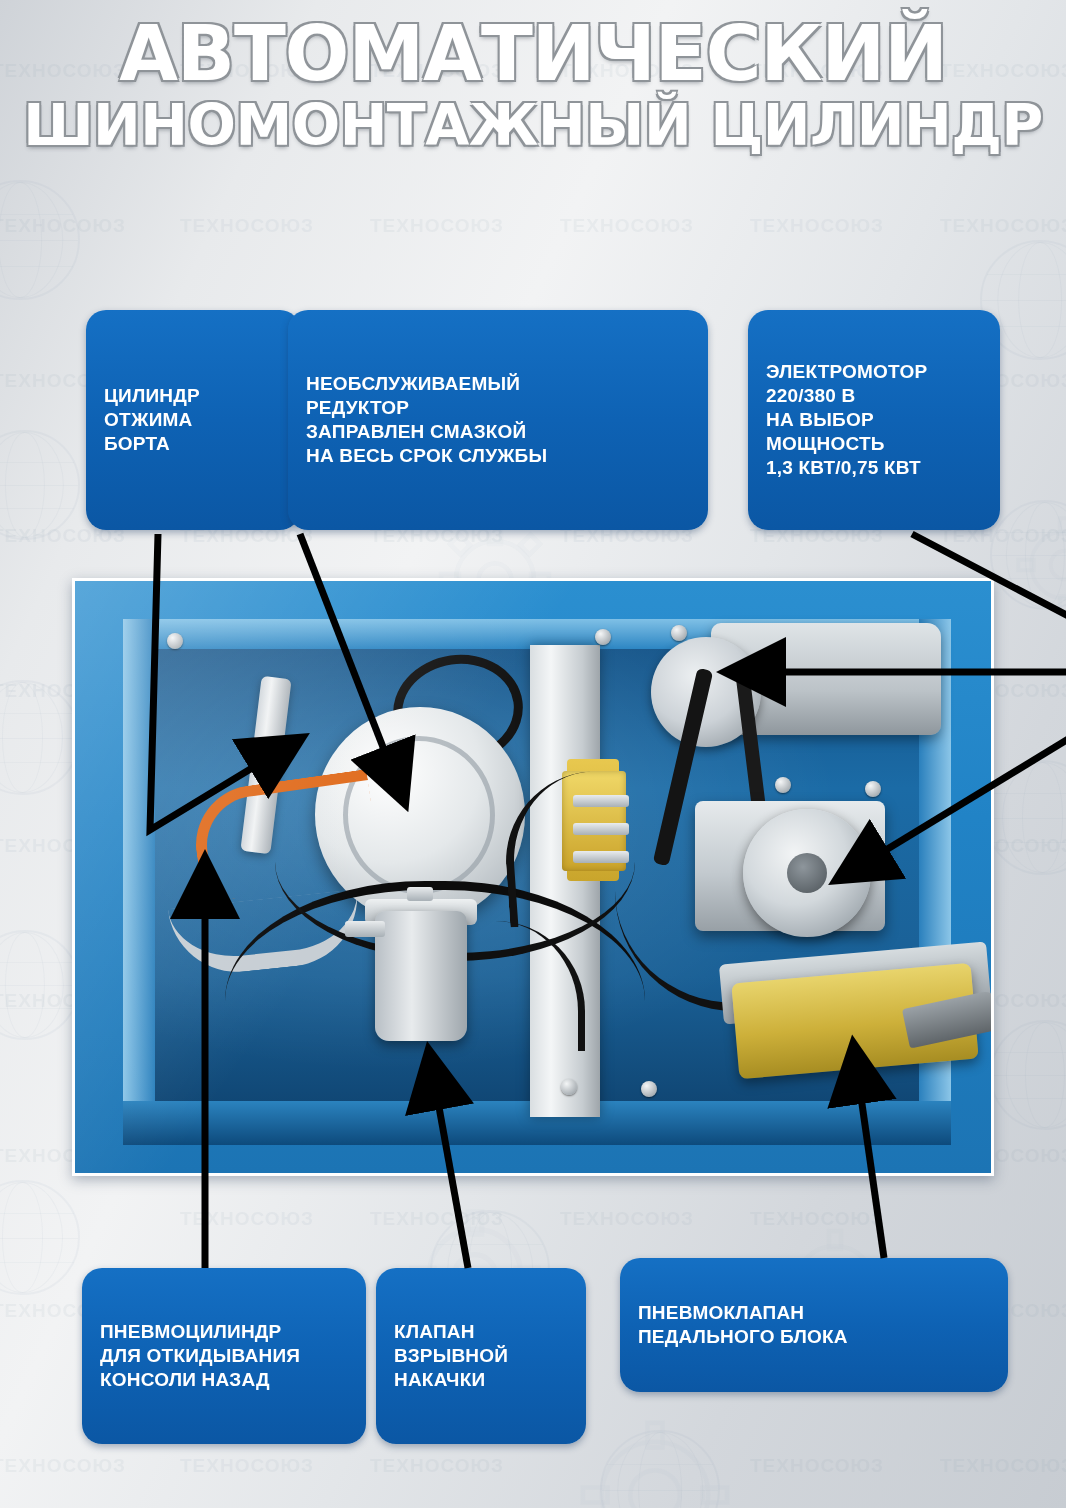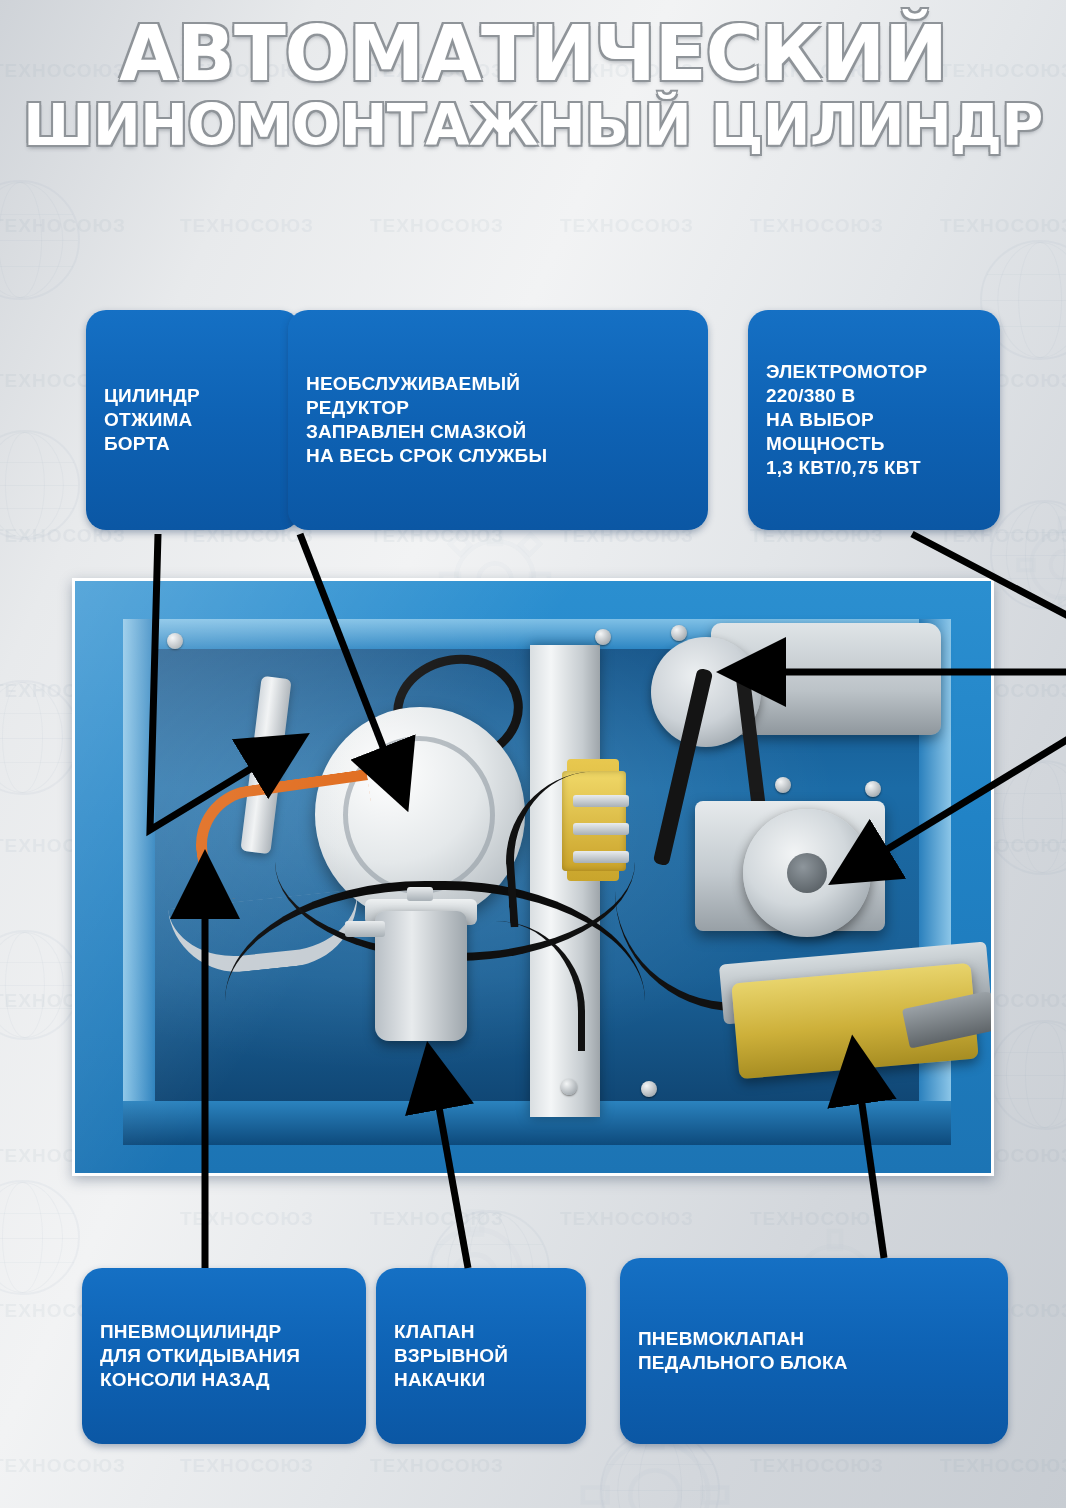--- a/index.html
+++ b/index.html
@@ -639,20 +639,20 @@
   </div>
 
   <div class="chip" style="left:82px; top:1268px; width:284px; height:176px; display:flex; align-items:center;">
     <div>
       <div>ПНЕВМОЦИЛИНДР</div>
       <div>ДЛЯ ОТКИДЫВАНИЯ</div>
       <div>КОНСОЛИ НАЗАД</div>
     </div>
   </div>
 
-  <div class="chip" style="left:620px; top:1258px; width:388px; height:186px; display:flex; align-items:center;">
+  <div class="chip" style="left:620px; top:1258px; width:388px; height:134px; display:flex; align-items:center;">
     <div>
       <div>ПНЕВМОКЛАПАН</div>
       <div>ПЕДАЛЬНОГО БЛОКА</div>
     </div>
   </div>
 
 </div>
 
 </body></html>

